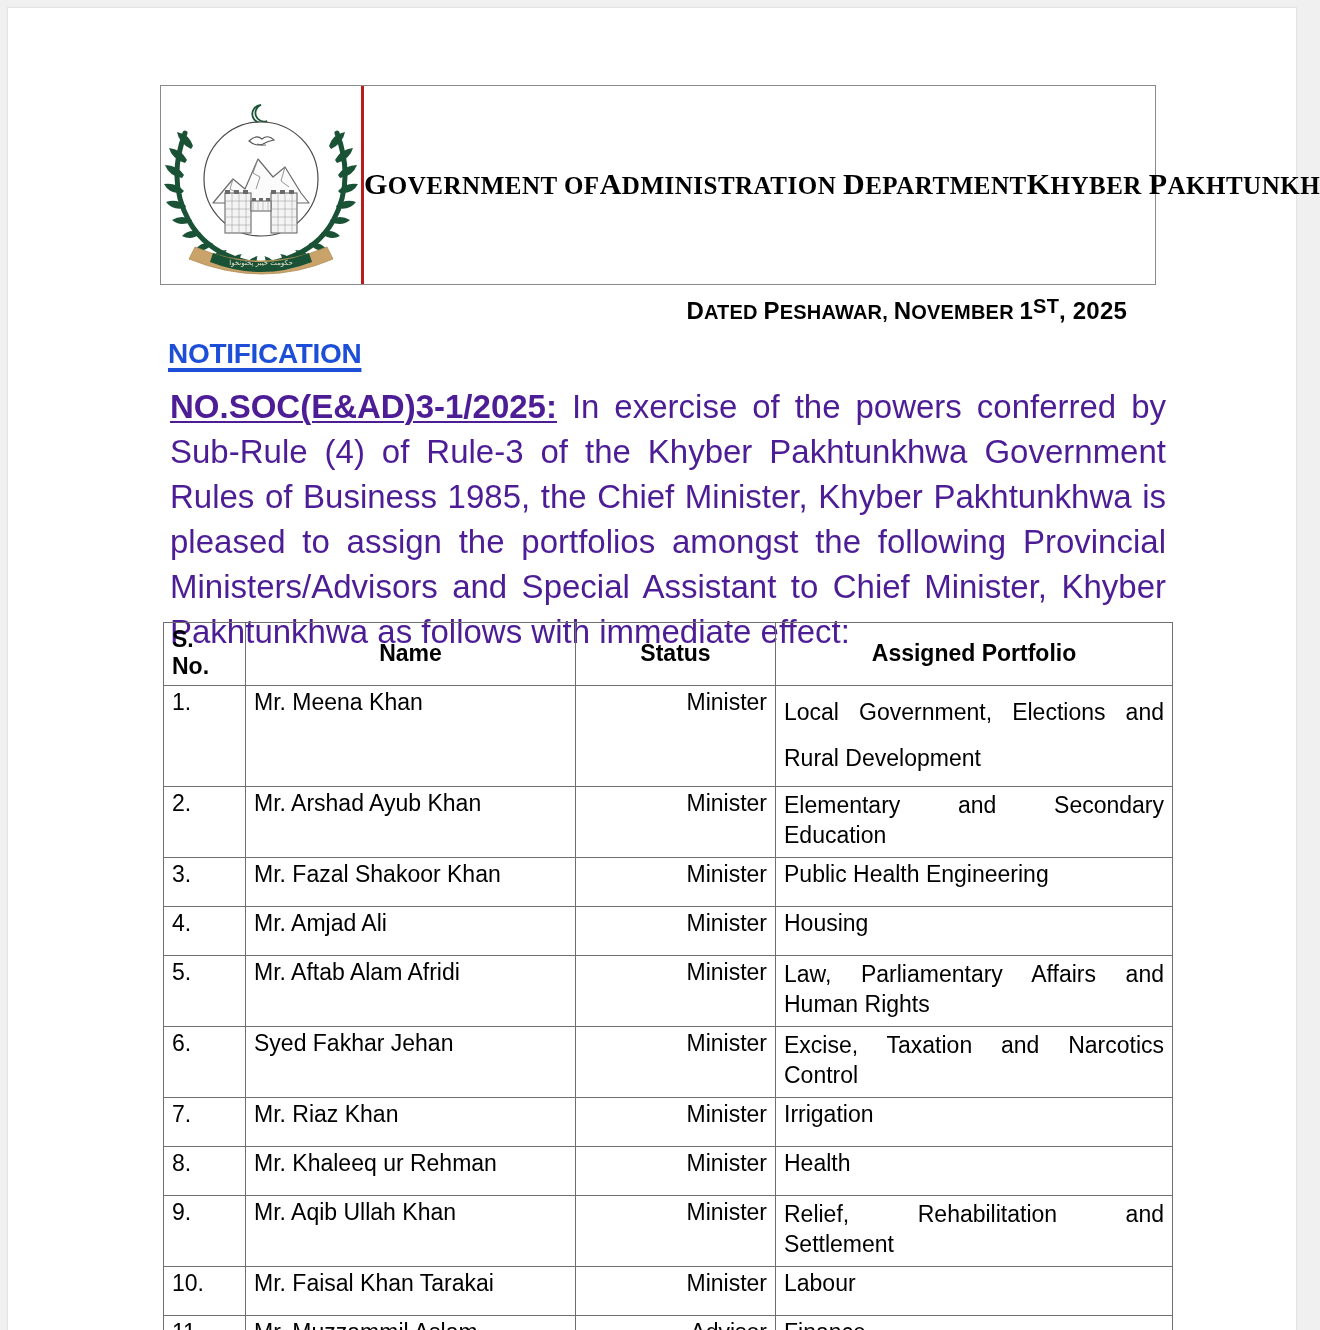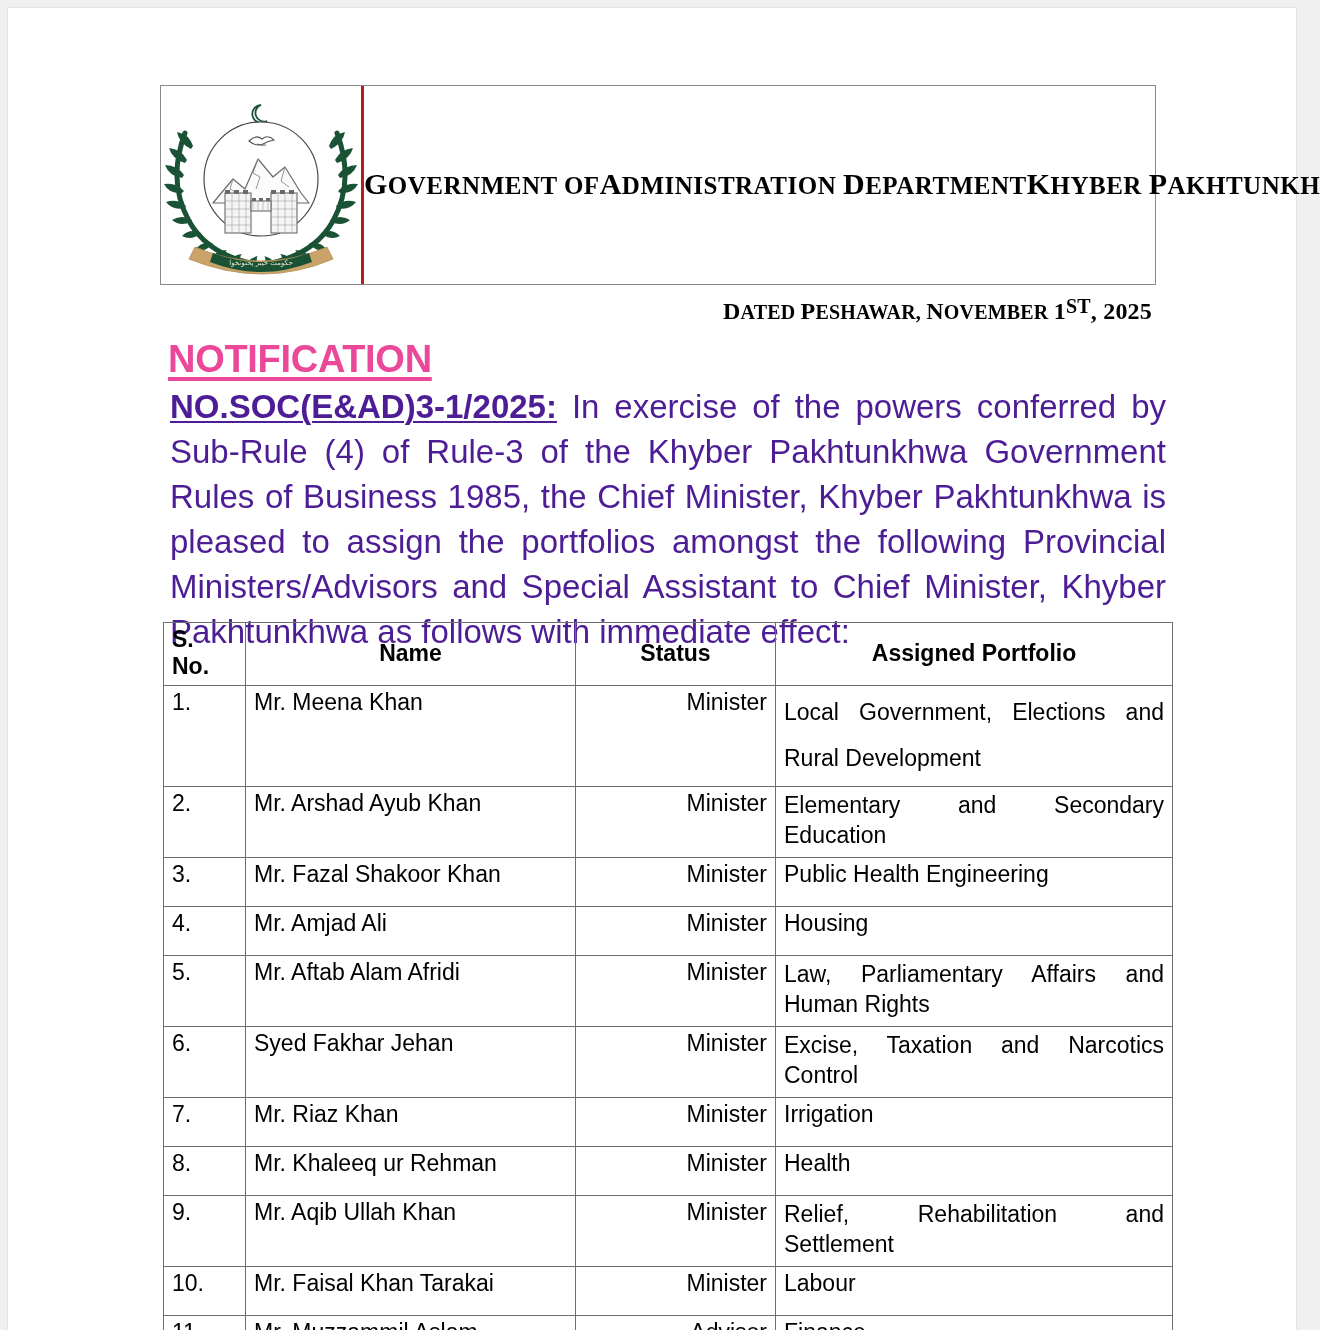--- a/index.html
+++ b/index.html
@@ -60,42 +60,42 @@
     line-height: 1.30;
     text-align: center;
     white-space: nowrap;
   }
   .gov-line .cap  { font-size: 30px; }
   .gov-line .sc   { font-size: 25px; }
 
   
   .dated-line {
     position: absolute;
-    right: 144px;
+    right: 169px;
     top: 287px;
-    font-family: Liberation Serif, serif;
+    font-family: Liberation Sans, sans-serif;
     font-weight: bold;
     color: #000;
     white-space: nowrap;
     letter-spacing: 0.2px;
   }
   .dated-line .cap { font-size: 24px; }
   .dated-line .sc  { font-size: 20px; }
   .dated-line sup  { font-size: 13px; vertical-align: super; }
 
   
   .notif-title {
     position: absolute;
     left: 160px;
     top: 330px;
     font-family: "Liberation Sans", sans-serif;
     font-weight: bold;
-    font-size: 38px;
+    font-size: 28px;
     letter-spacing: -0.3px;
-    color: #ec4899;
+    color: #1d4ed8;
     text-decoration: underline;
     text-underline-offset: 5px;
     text-decoration-thickness: 4px;
   }
 
   
   .body-para {
     position: absolute;
     left: 162px;
     top: 376px;

